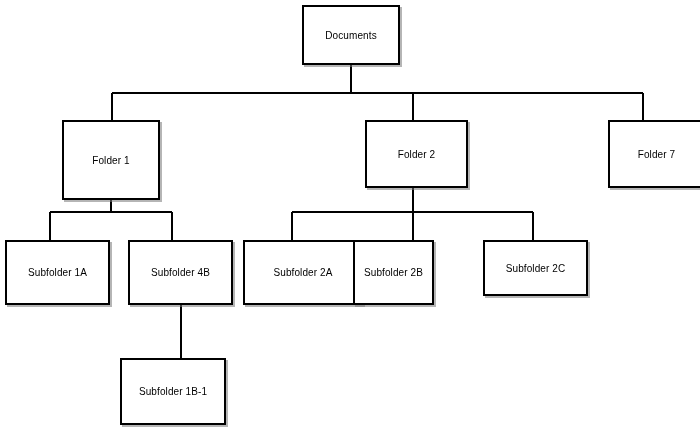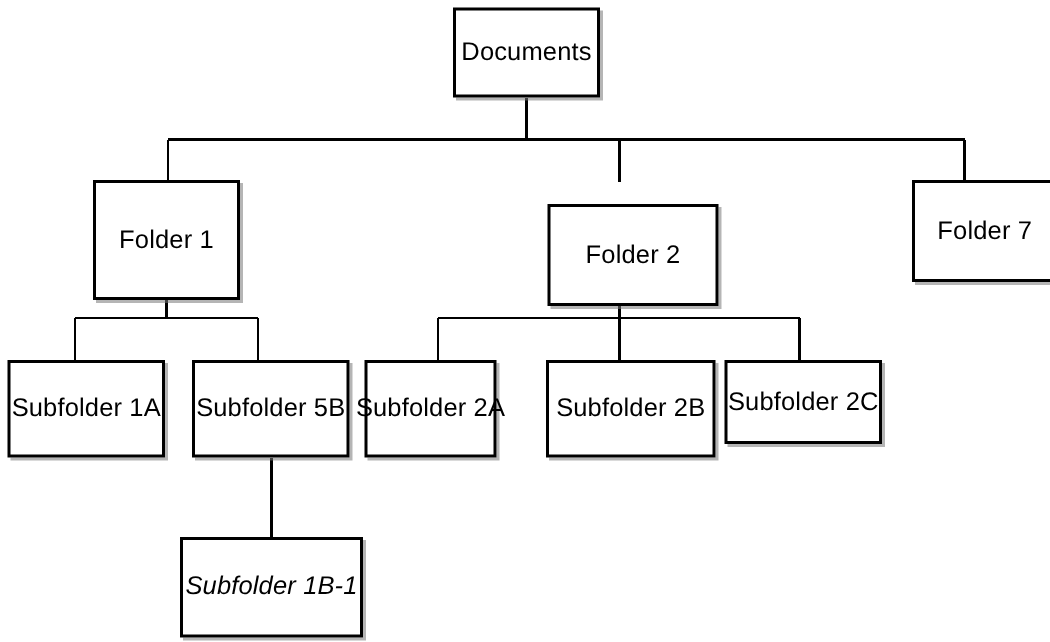--- a/index.html
+++ b/index.html
@@ -29,21 +29,21 @@
     box-sizing: border-box;
     background: #ffffff;
     border: 2.5px solid #000000;
     display: flex;
     align-items: center;
     justify-content: center;
     box-shadow: 2px 2px 0 rgba(120,120,120,0.55);
     z-index: 2;
   }
   .node-label {
-    font-size: 17px;
+    font-size: 10px;
     line-height: 1.1;
     color: #000000;
     text-align: right;
     white-space: nowrap;
     letter-spacing: 0.1px;
   }
 </style>
 </head>
 <body>
 
@@ -80,45 +80,45 @@
   </svg>
 
   <div class="node" style="left:302px; top:5px; width:98px; height:60px;">
     <span class="node-label">Documents</span>
   </div>
 
   <div class="node" style="left:62px; top:120px; width:98px; height:80px;">
     <span class="node-label">Folder 1</span>
   </div>
 
-  <div class="node" style="left:365px; top:120px; width:114px; height:68px;margin-top:16px;">
+  <div class="node" style="left:365px; top:120px; width:103px; height:68px;">
     <span class="node-label">Folder 2</span>
   </div>
 
   <div class="node" style="left:608px; top:120px; width:97px; height:68px;">
     <span class="node-label">Folder 7</span>
   </div>
 
   <div class="node" style="left:5px; top:240px; width:105px; height:65px;">
     <span class="node-label">Subfolder 1A</span>
   </div>
 
   <div class="node" style="left:128px; top:240px; width:105px; height:65px;">
-    <span class="node-label">Subfolder 5B</span>
+    <span class="node-label">Subfolder 4B</span>
   </div>
 
-  <div class="node" style="left:243px; top:240px; width:88px; height:65px;">
+  <div class="node" style="left:243px; top:240px; width:120px; height:65px;">
     <span class="node-label">Subfolder 2A</span>
   </div>
 
-  <div class="node" style="left:364px; top:240px; width:113px; height:65px;">
+  <div class="node" style="left:353px; top:240px; width:81px; height:65px;">
     <span class="node-label">Subfolder 2B</span>
   </div>
 
   <div class="node" style="left:483px; top:240px; width:105px; height:56px;">
     <span class="node-label">Subfolder 2C</span>
   </div>
 
-  <div class="node" style="left:120px; top:358px; width:122px; height:67px;font-style:italic;">
+  <div class="node" style="left:120px; top:358px; width:106px; height:67px;">
     <span class="node-label">Subfolder 1B-1</span>
   </div>
 
 </div>
 
 </body></html>

